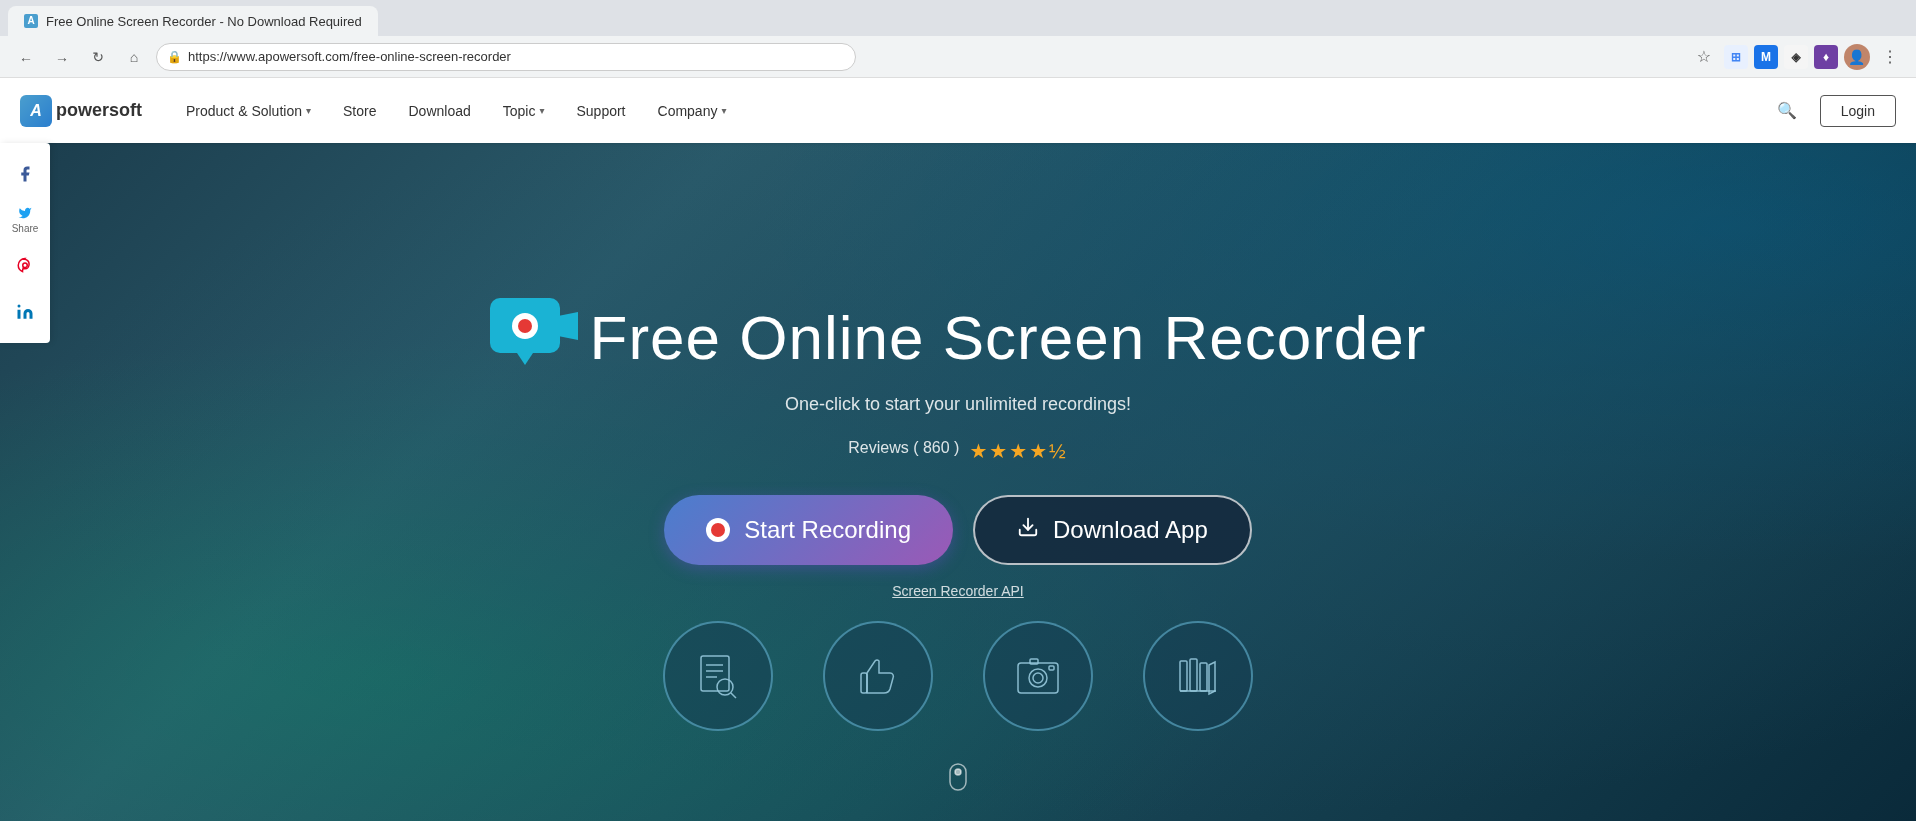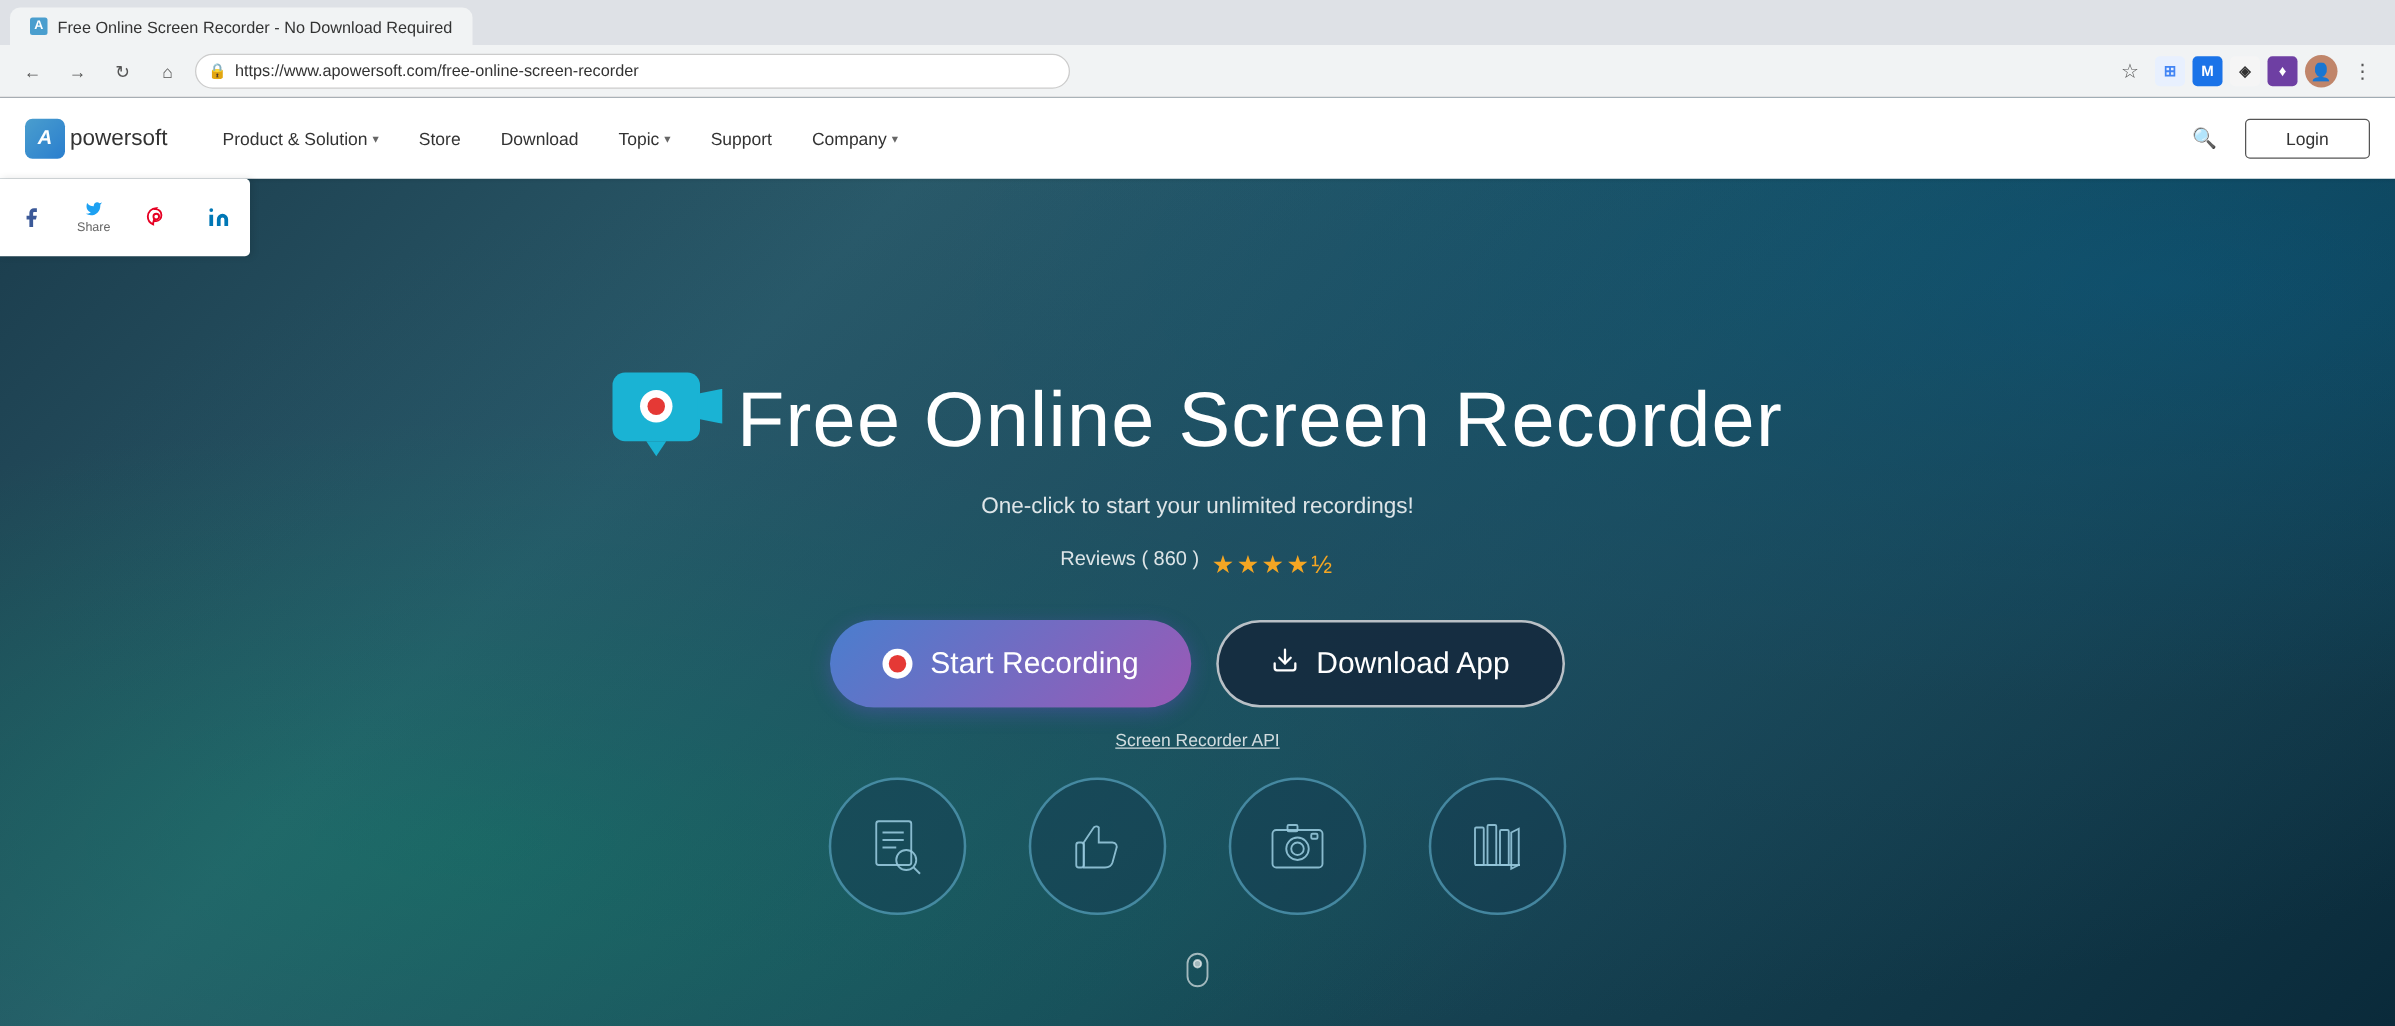--- a/index.html
+++ b/index.html
@@ -150,21 +150,21 @@
       background: linear-gradient(135deg, #4a9ece, #2a7ece);
       border-radius: 6px;
       display: flex;
       align-items: center;
       justify-content: center;
       color: white;
       font-weight: bold;
       font-size: 16px;
       font-style: italic;
     }
-    .logo-text { font-size: 18px; font-weight: normal; color: #333; }
+    .logo-text { font-size: 18px; font-weight: bold; color: #333; }
     .nav-items {
       display: flex;
       align-items: center;
       gap: 4px;
       flex: 1;
     }
     .nav-item {
       padding: 8px 14px;
       font-size: 14px;
       color: #333;
@@ -185,39 +185,39 @@
       width: 32px;
       height: 32px;
       display: flex;
       align-items: center;
       justify-content: center;
       cursor: pointer;
       color: #333;
       font-size: 16px;
     }
     .login-btn {
-      padding: 7px 32px;
+      padding: 7px 20px;
       border: 1.5px solid #555;
       border-radius: 4px;
       background: transparent;
       font-size: 14px;
       color: #333;
       cursor: pointer;
       font-weight: 500;
     }
 
     
     .social-sidebar {
       position: absolute;
       left: 0;
       top: 65px;
       z-index: 20;
       background: white;
       display: flex;
-      flex-direction: row;
+      flex-direction: column;
       align-items: center;
       padding: 8px 0;
       border-radius: 0 4px 4px 0;
       box-shadow: 2px 0 6px rgba(0,0,0,0.1);
     }
     .social-btn {
       width: 50px;
       height: 46px;
       display: flex;
       align-items: center;

